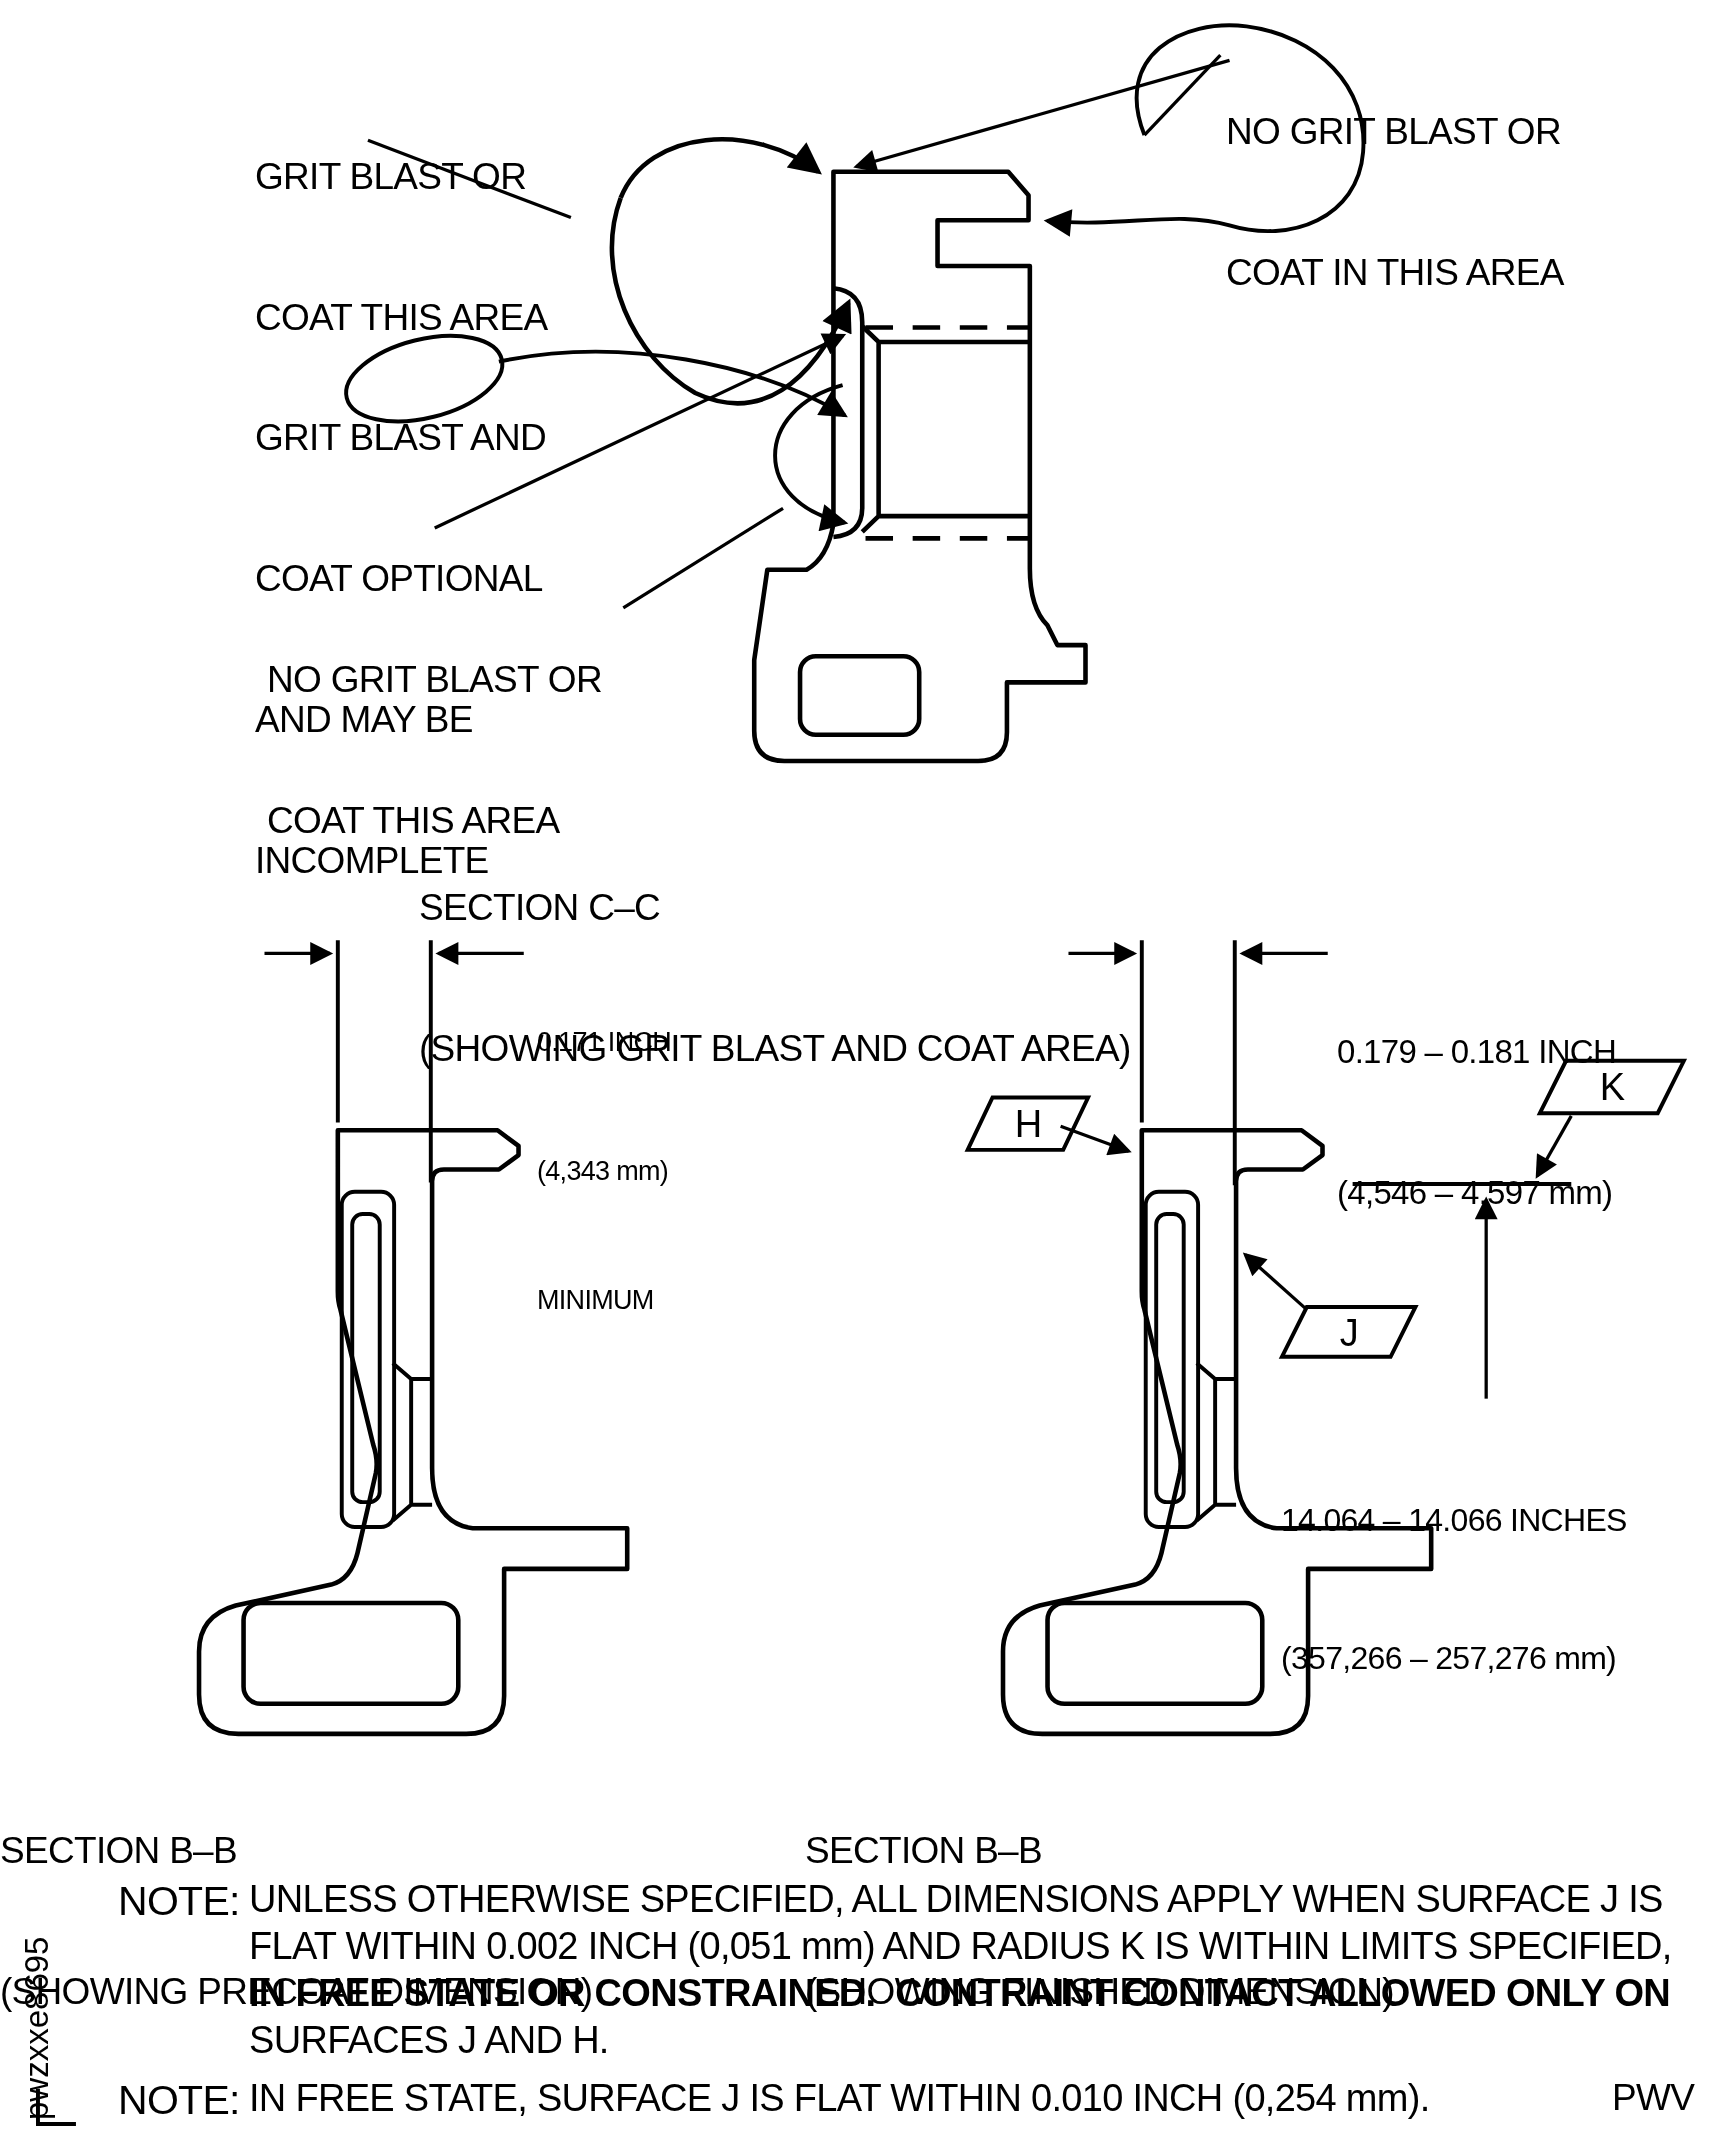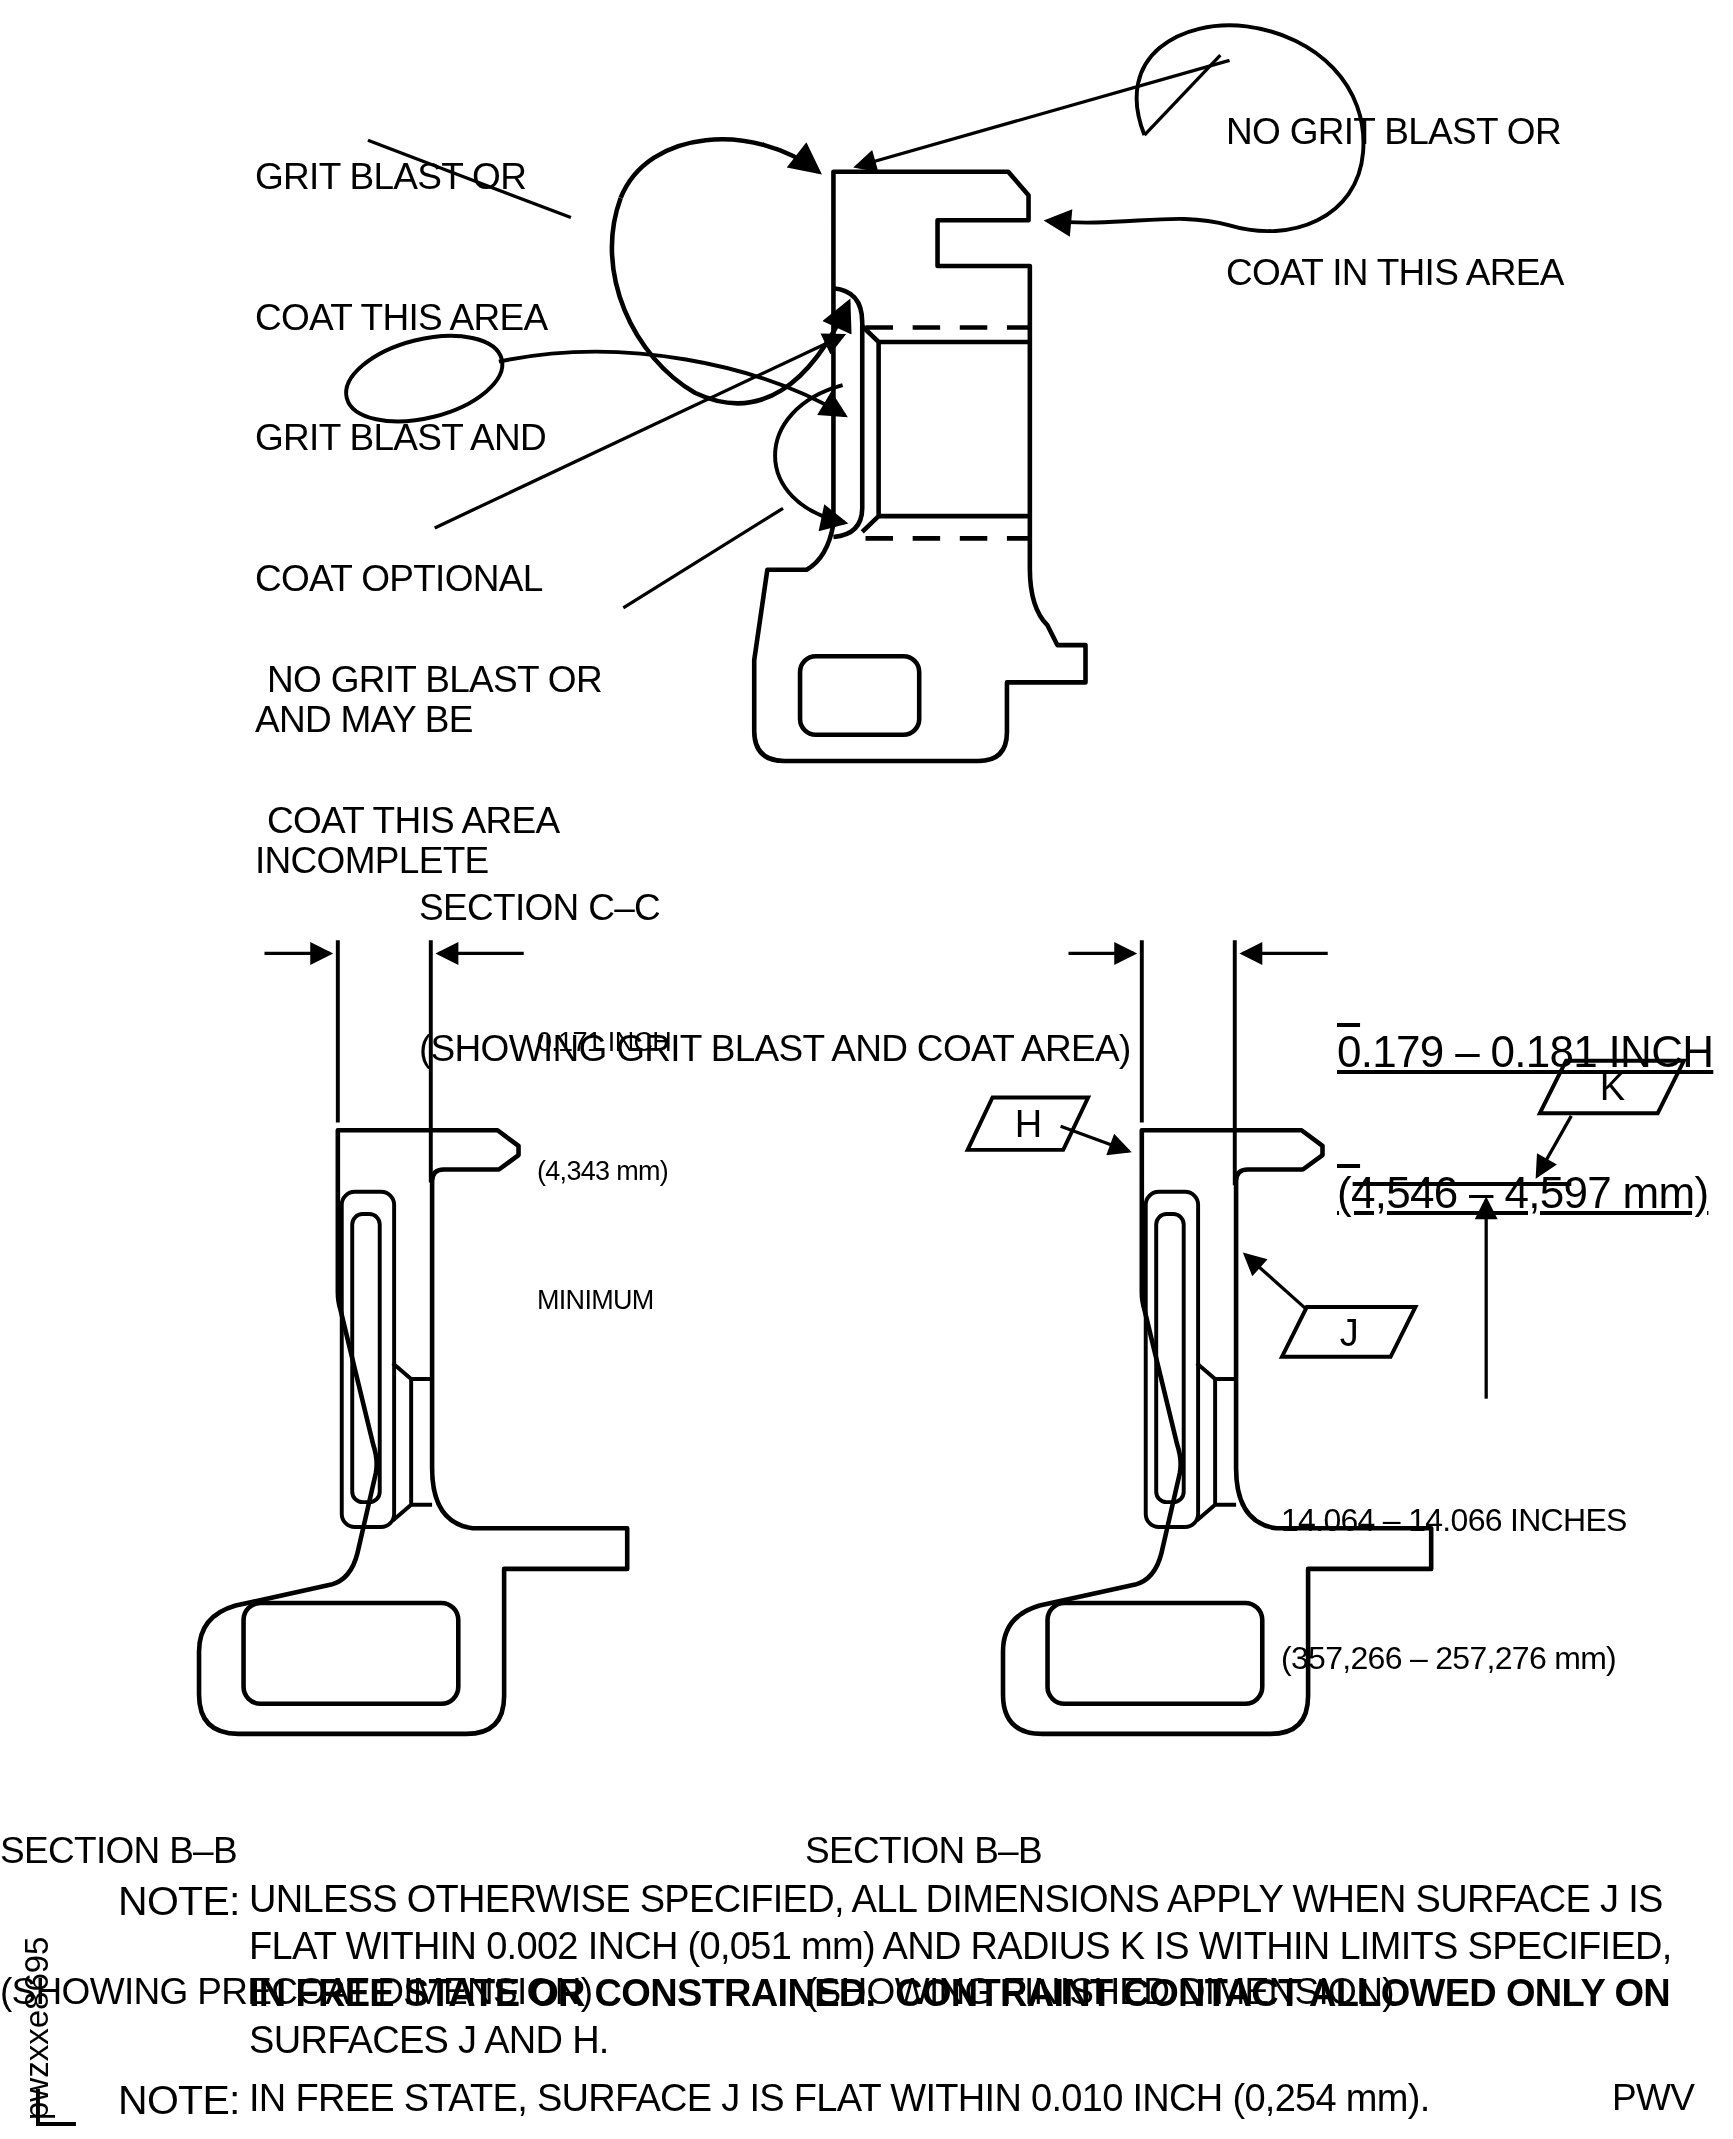--- a/index.html
+++ b/index.html
@@ -2,21 +2,21 @@
 <html style="font-size:10.5px"><head>
 <meta charset="utf-8">
 <style>
   html,body{margin:0;padding:0;background:#fff;}
   body{width:1733px;height:2140px;position:relative;font-family:"Liberation Sans",sans-serif;color:#000;}
   #art{position:absolute;left:0;top:0;width:1733px;height:2140px;}
   .txt{position:absolute;white-space:pre;letter-spacing:-0.7px;}
   .lbl{font-size:37px;line-height:47px;}
   .ttl{font-size:37px;line-height:47px;text-align:left;}
   .dim{font-size:27px;line-height:43px;}
-  .dim2{font-size:44px;line-height:47px;text-decoration:underline;}
+  .dim2{font-size:33px;line-height:47px;}
   .rad{font-size:32px;line-height:46px;}
   .note-label{font-size:41px;}
   .note-line{font-size:38px;}
   .flag-letter{font-size:38px;width:52px;text-align:center;}
   .pwv{font-size:37px;}
   .vcode{font-size:33px;transform:rotate(-90deg);transform-origin:0 0;letter-spacing:0;}
 </style>
 </head>
 <body>
 

